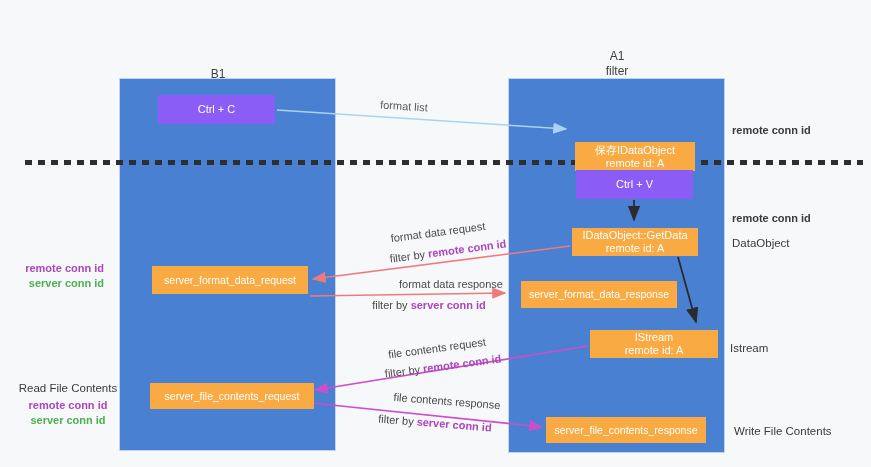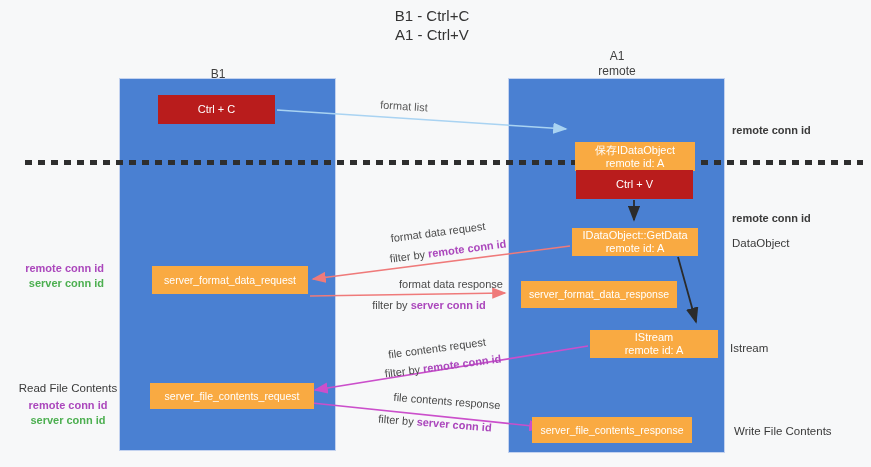--- a/index.html
+++ b/index.html
@@ -40,21 +40,21 @@
   }
   
   svg.arrows{position:absolute;left:0;top:0;z-index:2;}
   
   .node{
     position:absolute;display:flex;flex-direction:column;
     align-items:center;justify-content:center;
     color:#fff;text-align:center;z-index:4;
     font-size:11px;line-height:13px;
   }
-  .node.green{background:#b91c1c;}
+  .node.green{background:#8b5cf6;}
   .node.orange{background:#f9aa42;}
   .node.small{font-size:10.5px;}
   
   .lbl{
     position:absolute;white-space:nowrap;z-index:5;
     font-size:11px;color:#4a4a4a;
     transform:translate(-50%,-50%);
   }
   .lbl .hl-purple{color:#ab47bc;font-weight:bold;margin-left:3px;}
   .purple{color:#ab47bc;font-weight:bold;}
@@ -65,32 +65,28 @@
   }
   .rot-up{transform:translate(-50%,-50%) rotate(-7.5deg);}
   .rot-dn{transform:translate(-50%,-50%) rotate(4.5deg);}
   .rot-fl{transform:translate(-50%,-50%) rotate(3.5deg);}
 </style>
 </head>
 <body>
 
 <div class="canvas">
 
-  <div class="title">
-    <div>B1 - Ctrl+C</div>
-    <div>A1 - Ctrl+V</div>
-  </div>
 
   <div class="col-header left">
     <div>B1</div>
     <div>connection</div>
   </div>
   <div class="col-header right">
     <div>A1</div>
-    <div>remote</div>
+    <div>filter</div>
   </div>
 
   <div class="lifeline left"></div>
   <div class="lifeline right"></div>
 
   <svg class="arrows" width="871" height="467">
     <defs>
       <marker id="ah-blue" markerWidth="9" markerHeight="7" refX="8" refY="3.5" orient="auto">
         <path d="M0,0 L9,3.5 L0,7 Z" fill="#a9d3f2"></path>
       </marker>
@@ -143,21 +139,21 @@
 
   <div class="node orange" style="left:590px;top:330px;width:128px;height:28px;">
     <div>IStream</div>
     <div>remote id: A</div>
   </div>
 
   <div class="node orange small" style="left:150px;top:383px;width:164px;height:26px;">
     <div>server_file_contents_request</div>
   </div>
 
-  <div class="node orange small" style="left:532px;top:417px;width:160px;height:26px;">
+  <div class="node orange small" style="left:546px;top:417px;width:160px;height:26px;">
     <div>server_file_contents_response</div>
   </div>
 
   <div class="lbl rot-fl" style="left:404px;top:106px;color:#5a5a5a;">format list</div>
 
   <div class="lbl rot-up" style="left:438px;top:232px;">format data request</div>
   <div class="lbl rot-up" style="left:448px;top:251px;">
     <span>filter by</span><span class="hl-purple">remote conn id</span>
   </div>
 

